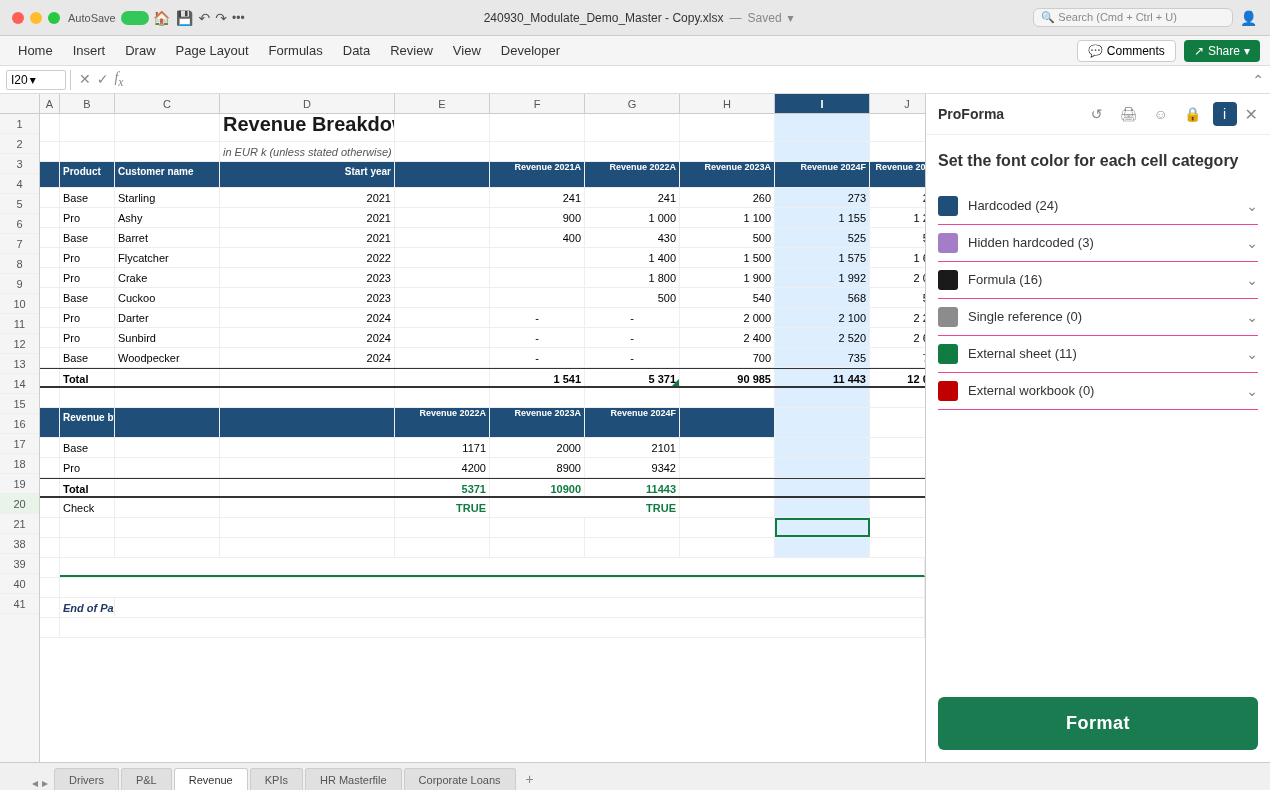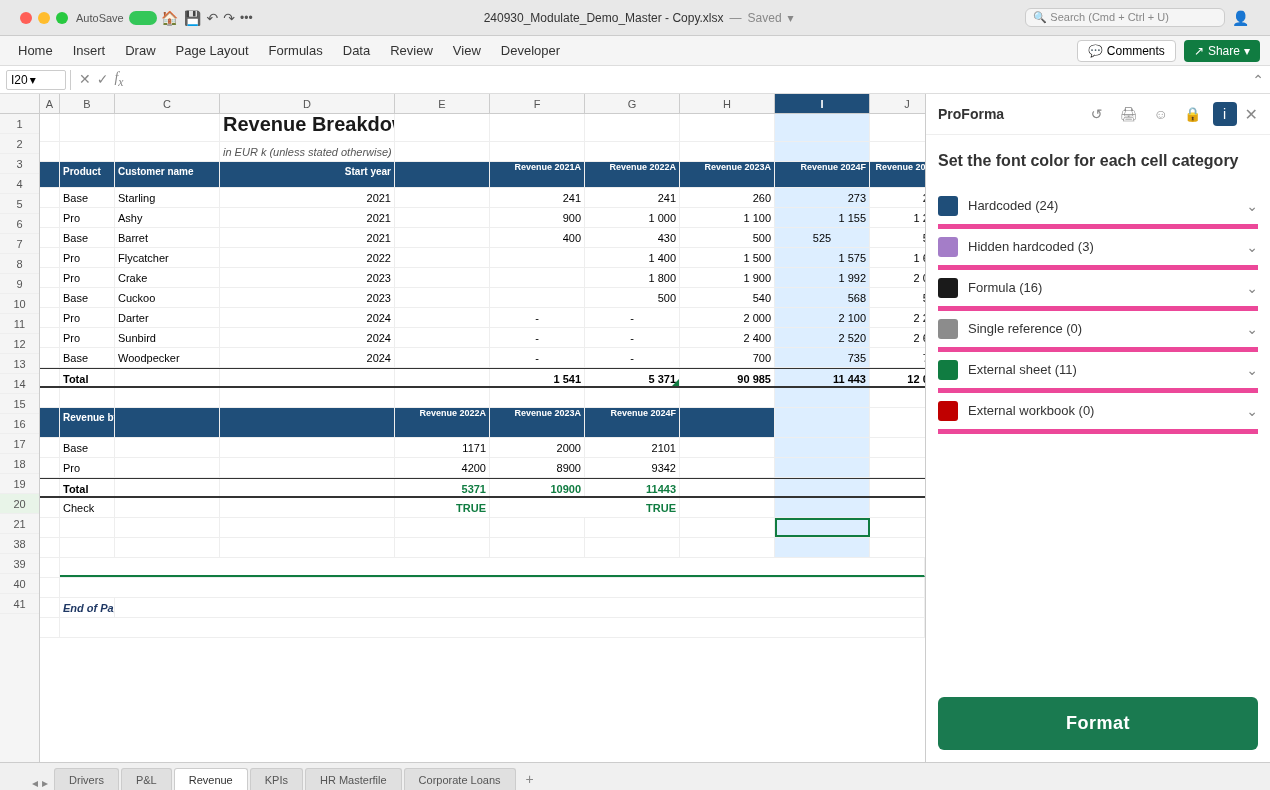--- a/index.html
+++ b/index.html
@@ -1,19 +1,19 @@
 <!DOCTYPE html>
 <html><head>
   <meta charset="utf-8">
   <style>
     * { box-sizing: border-box; margin: 0; padding: 0; }
     body { font-family: -apple-system, BlinkMacSystemFont, 'Segoe UI', Arial, sans-serif; font-size: 12px; background: #f0f0f0; width: 1270px; height: 790px; overflow: hidden; }
 
     
-    .title-bar { background: #e8e8e8; height: 36px; display: flex; align-items: center; padding: 0 20px; gap: 8px; border-bottom: 1px solid #ccc; }
+    .title-bar { background: #e8e8e8; height: 36px; display: flex; align-items: center; padding: 0 12px; gap: 8px; border-bottom: 1px solid #ccc; }
     .traffic-lights { display: flex; gap: 6px; align-items: center; }
     .tl { width: 12px; height: 12px; border-radius: 50%; }
     .tl-red { background: #ff5f57; }
     .tl-yellow { background: #ffbd2e; }
     .tl-green { background: #28c940; }
     .title-bar-center { flex: 1; display: flex; align-items: center; justify-content: center; gap: 6px; font-size: 12px; color: #333; }
     .autosave-area { display: flex; align-items: center; gap: 5px; font-size: 11px; color: #555; }
     .toggle { width: 28px; height: 14px; background: #34c759; border-radius: 7px; display: inline-block; }
     .search-bar { background: #f5f5f5; border: 1px solid #ccc; border-radius: 6px; padding: 2px 8px; font-size: 11px; color: #888; width: 200px; }
     .title-bar-icons { display: flex; gap: 8px; font-size: 14px; color: #555; }
@@ -76,21 +76,21 @@
     .panel-header { display: flex; align-items: center; justify-content: space-between; padding: 8px 12px; border-bottom: 1px solid #eee; }
     .panel-title { font-size: 14px; font-weight: 600; color: #333; }
     .panel-icons { display: flex; gap: 8px; align-items: center; }
     .panel-icon { width: 24px; height: 24px; display: flex; align-items: center; justify-content: center; color: #888; font-size: 14px; cursor: pointer; }
     .panel-icon-active { background: #1f4e79; color: white; border-radius: 4px; }
     .panel-close { font-size: 16px; color: #888; cursor: pointer; }
 
     .panel-content { flex: 1; padding: 16px 12px; overflow-y: auto; }
     .panel-subtitle { font-size: 16px; font-weight: 600; color: #333; margin-bottom: 16px; line-height: 1.3; }
 
-    .category-item { display: flex; align-items: center; justify-content: space-between; padding: 8px 0; border-bottom: 5px solid #ec4899; }
+    .category-item { display: flex; align-items: center; justify-content: space-between; padding: 8px 0; border-bottom: 1px solid #ec4899; }
     .category-left { display: flex; align-items: center; gap: 10px; }
     .color-swatch { width: 20px; height: 20px; border-radius: 3px; }
     .swatch-blue { background: #1f4e79; }
     .swatch-purple { background: #a47dc8; }
     .swatch-black { background: #1a1a1a; }
     .swatch-gray { background: #8c8c8c; }
     .swatch-green { background: #107c41; }
     .swatch-red { background: #c00000; }
     .category-label { font-size: 13px; color: #333; }
     .chevron { color: #888; font-size: 14px; }
@@ -299,21 +299,21 @@
 
         <div class="grid-row">
           <div class="cell c-A"></div>
           <div class="cell c-B">Base</div>
           <div class="cell c-C">Barret</div>
           <div class="cell c-D cell-right">2021</div>
           <div class="cell c-E"></div>
           <div class="cell c-F cell-right">400</div>
           <div class="cell c-G cell-right">430</div>
           <div class="cell c-H cell-right">500</div>
-          <div class="cell c-I cell-right" style="background:#ddeeff;text-align:center;">525</div>
+          <div class="cell c-I cell-right" style="background:#ddeeff;">525</div>
           <div class="cell c-J cell-right">551</div>
 
         </div>
 
         <div class="grid-row">
           <div class="cell c-A"></div>
           <div class="cell c-B">Pro</div>
           <div class="cell c-C">Flycatcher</div>
           <div class="cell c-D cell-right">2022</div>
           <div class="cell c-E"></div>

